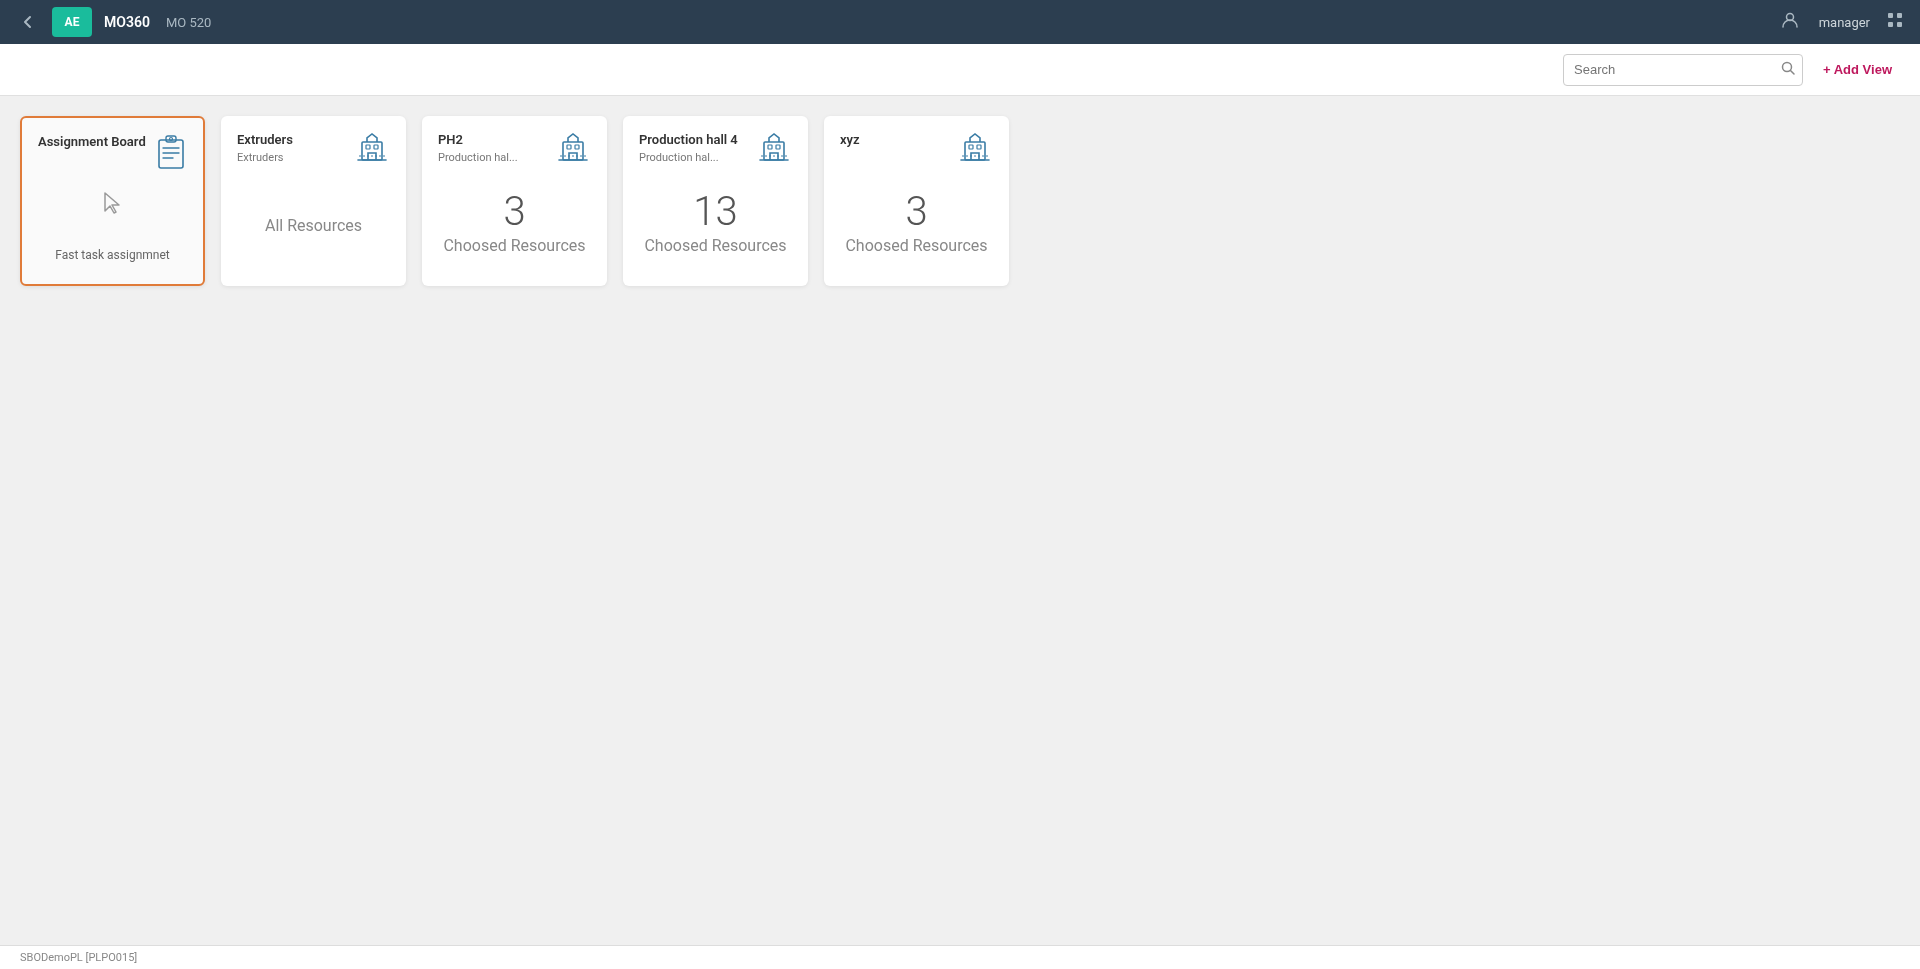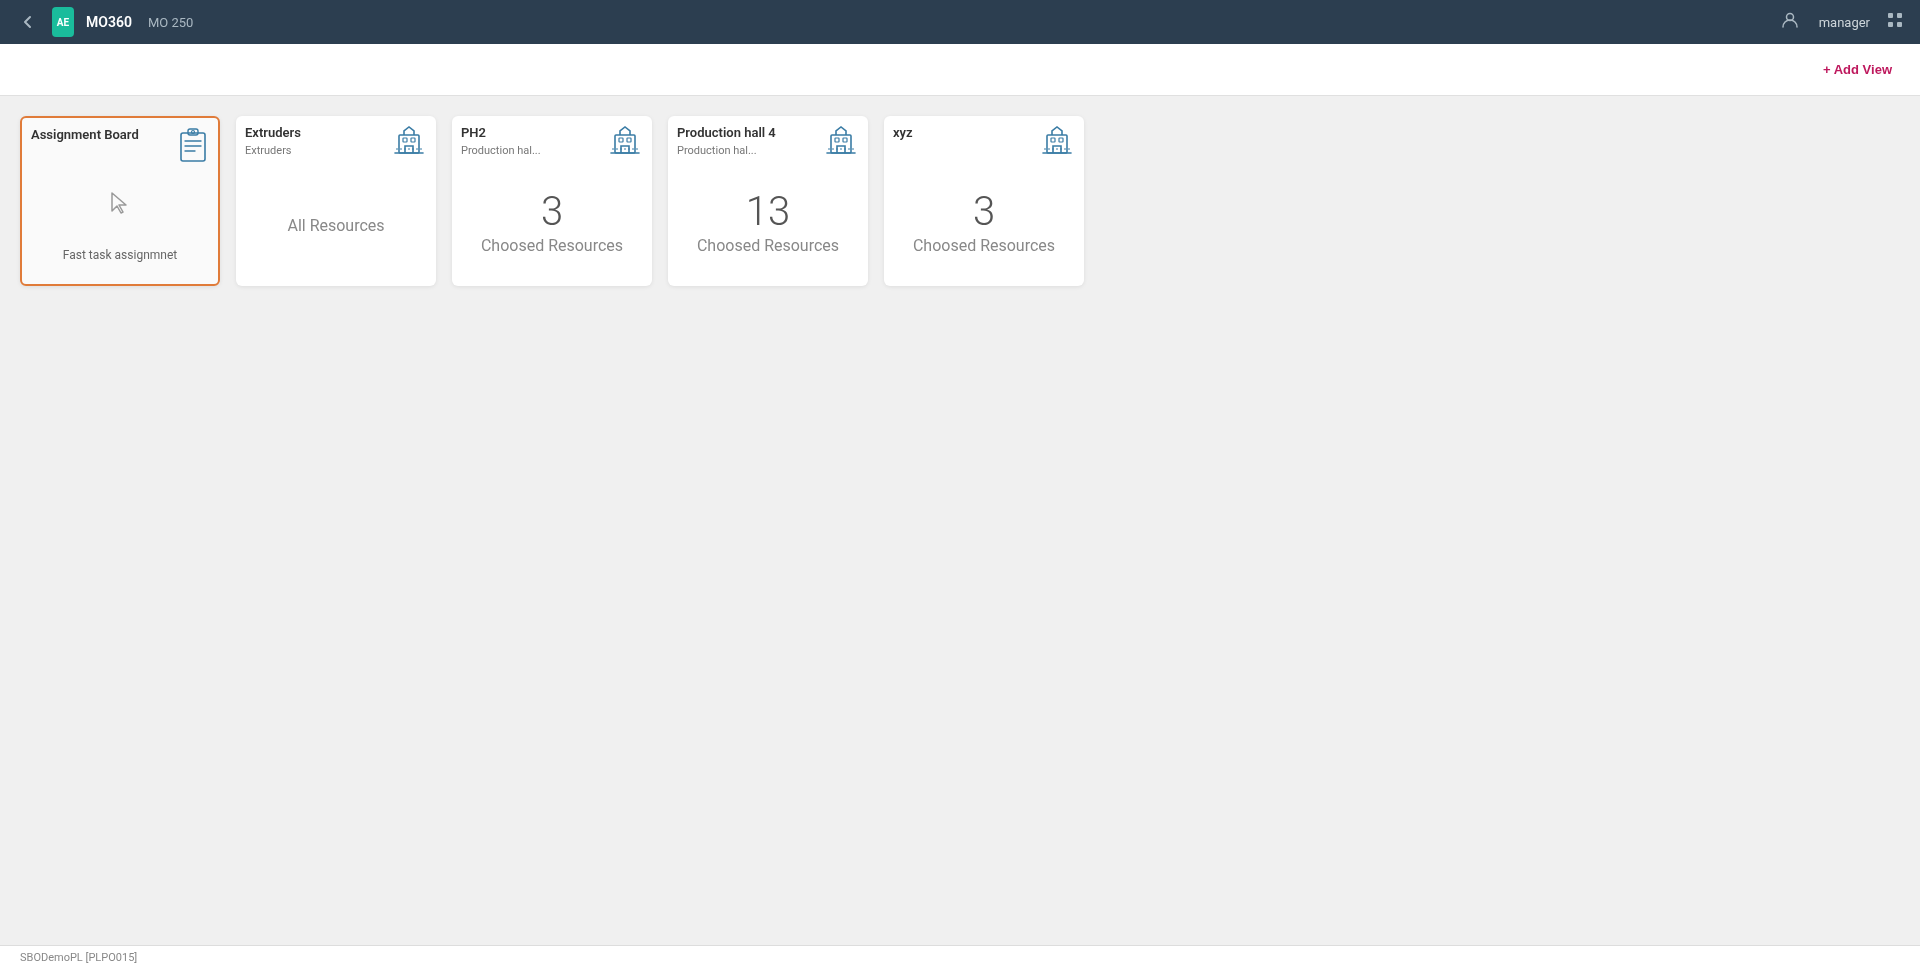--- a/index.html
+++ b/index.html
@@ -33,22 +33,22 @@
       cursor: pointer;
       font-size: 16px;
       padding: 4px;
       display: flex;
       align-items: center;
     }
     .app-logo {
       background: #1abc9c;
       color: #fff;
       font-weight: 700;
-      font-size: 10px;
-      width: 22px;
+      font-size: 12px;
+      width: 40px;
       height: 30px;
       display: flex;
       align-items: center;
       justify-content: center;
       border-radius: 4px;
     }
     .app-title {
       color: #fff;
       font-size: 14px;
       font-weight: 600;
@@ -141,23 +141,23 @@
       display: flex;
       flex-wrap: wrap;
       gap: 16px;
     }
 
     
     .card {
       background: #fff;
       border-radius: 6px;
       box-shadow: 0 1px 4px rgba(0,0,0,0.08);
-      width: 200px;
+      width: 185px;
       min-height: 170px;
-      padding: 9px;
+      padding: 16px;
       display: flex;
       flex-direction: column;
       cursor: pointer;
       transition: box-shadow 0.15s;
       position: relative;
     }
     .card.selected {
       border: 2px solid #e07b39;
       background: #fafafa;
     }
@@ -240,21 +240,21 @@
 
 <nav class="navbar">
   <div class="navbar-left">
     <button class="back-btn">
       <svg width="16" height="16" viewBox="0 0 16 16" fill="none">
         <polyline points="10,3 5,8 10,13" stroke="#aab8c2" stroke-width="2" stroke-linecap="round" stroke-linejoin="round"></polyline>
       </svg>
     </button>
     <div class="app-logo">AE</div>
     <span class="app-title">MO360</span>
-    <span class="app-subtitle">MO 250</span>
+    <span class="app-subtitle">MO 520</span>
   </div>
   <div class="navbar-right">
     <div class="user-info">
       <span class="user-icon">
         <svg width="18" height="18" viewBox="0 0 18 18" fill="none">
           <circle cx="9" cy="6" r="3.5" stroke="#aab8c2" stroke-width="1.5"></circle>
           <path d="M2 16c0-3.866 3.134-7 7-7s7 3.134 7 7" stroke="#aab8c2" stroke-width="1.5" stroke-linecap="round"></path>
         </svg>
       </span>
       <span>manager</span>
@@ -264,20 +264,29 @@
         <rect x="2" y="2" width="5" height="5" rx="1" fill="#aab8c2"></rect>
         <rect x="11" y="2" width="5" height="5" rx="1" fill="#aab8c2"></rect>
         <rect x="2" y="11" width="5" height="5" rx="1" fill="#aab8c2"></rect>
         <rect x="11" y="11" width="5" height="5" rx="1" fill="#aab8c2"></rect>
       </svg>
     </span>
   </div>
 </nav>
 
 <div class="toolbar">
+  <div class="search-wrapper">
+    <input class="search-input" type="text" placeholder="Search" style="">
+    <button class="search-icon-btn">
+      <svg width="14" height="14" viewBox="0 0 14 14" fill="none">
+        <circle cx="6" cy="6" r="4.5" stroke="#888" stroke-width="1.5"></circle>
+        <line x1="9.5" y1="9.5" x2="13" y2="13" stroke="#888" stroke-width="1.5" stroke-linecap="round"></line>
+      </svg>
+    </button>
+  </div>
   <button class="add-view-btn">+ Add View</button>
 </div>
 
 <div class="main-content">
   <div class="cards-grid" id="cards-container">
 
   <div class="card selected card-assignment">
     <div class="card-header">
       <div>
         <div class="card-title">Assignment Board</div>

